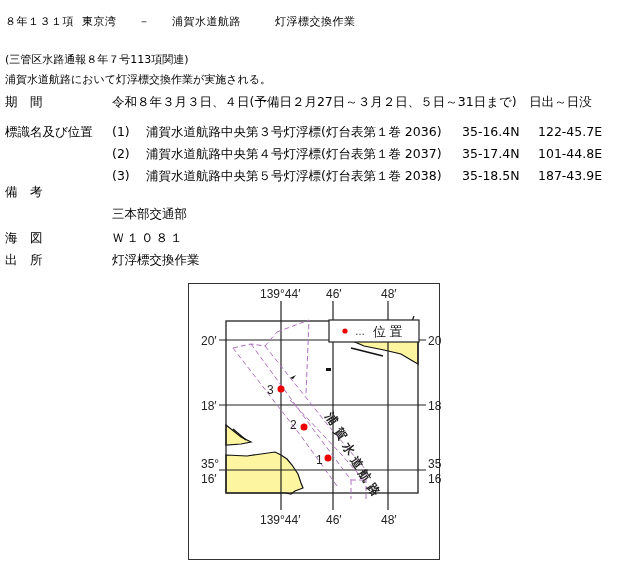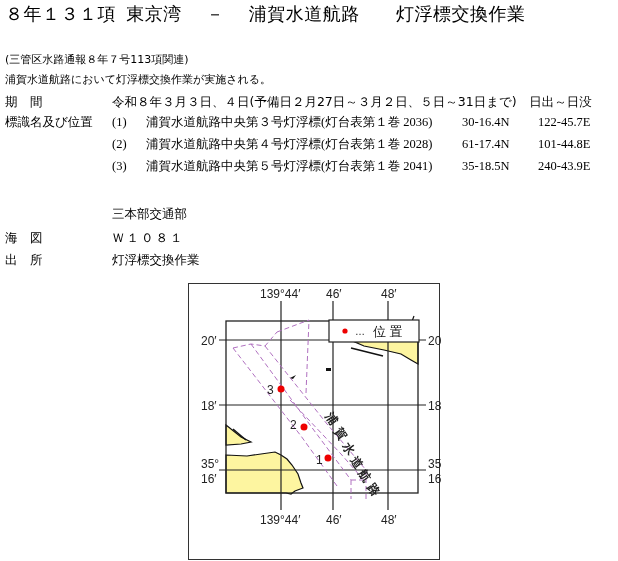--- a/index.html
+++ b/index.html
@@ -1,19 +1,19 @@
 <!DOCTYPE html>
 <html><head>
 <meta charset="utf-8">
 <style>
   html, body { margin:0; padding:0; background:#ffffff; }
   body { width:618px; height:561px; position:relative; overflow:hidden;
          font-family:"DejaVu Sans", "Liberation Sans", sans-serif; color:#000; }
   .line { position:absolute; left:5px; font-size:11px; line-height:16px; white-space:nowrap; }
-  .title { top:6px; font-size:18px; letter-spacing:0.5px; }
+  .title { top:14px; font-size:11px; letter-spacing:0.5px; }
   .title span { margin-right:4px; }
   .row { position:absolute; left:5px; font-size:12.5px; line-height:16px; white-space:nowrap; }
   .label { position:absolute; left:0; width:105px; }
   .val { position:absolute; left:107px; }
   .pos-item { position:absolute; left:107px; white-space:nowrap; }
   .pos-item .num { display:inline-block; width:34px; }
   .pos-item .name { display:inline-block; width:316px; }
   .pos-item .lat { display:inline-block; width:76px; }
   .map-wrap { position:absolute; left:188px; top:283px; width:252px; height:277px;
               border:1px solid #333; box-sizing:border-box; background:#fff; }
@@ -31,34 +31,35 @@
 </div>
 
 <div class="line" style="top:52px">(三管区水路通報８年７号113項関連)</div>
 <div class="line" style="top:72px">浦賀水道航路において灯浮標交換作業が実施される。</div>
 
 <div class="row" style="top:94px; width:610px;">
   <span class="label">期　間</span>
   <span class="val">令和８年３月３日、４日(予備日２月27日～３月２日、５日～31日まで)　日出～日没</span>
 </div>
 
-<div class="row" style="top:114px; width:610px; height:60px;font-family:Liberation Serif, serif;">
+<div class="row" style="top:124px; width:610px; height:60px;">
   <span class="label">標識名及び位置</span>
   <div class="pos-item" style="top:0">
-    <span class="num">(1)</span><span class="name">浦賀水道航路中央第３号灯浮標(灯台表第１巻 2036)</span><span class="lat">30-16.4N</span><span>122-45.7E</span>
+    <span class="num">(1)</span><span class="name">浦賀水道航路中央第３号灯浮標(灯台表第１巻 2036)</span><span class="lat">35-16.4N</span><span>122-45.7E</span>
   </div>
   <div class="pos-item" style="top:22px">
-    <span class="num">(2)</span><span class="name">浦賀水道航路中央第４号灯浮標(灯台表第１巻 2028)</span><span class="lat">61-17.4N</span><span>101-44.8E</span>
+    <span class="num">(2)</span><span class="name">浦賀水道航路中央第４号灯浮標(灯台表第１巻 2037)</span><span class="lat">35-17.4N</span><span>101-44.8E</span>
   </div>
   <div class="pos-item" style="top:44px">
-    <span class="num">(3)</span><span class="name">浦賀水道航路中央第５号灯浮標(灯台表第１巻 2041)</span><span class="lat">35-18.5N</span><span>240-43.9E</span>
+    <span class="num">(3)</span><span class="name">浦賀水道航路中央第５号灯浮標(灯台表第１巻 2038)</span><span class="lat">35-18.5N</span><span>187-43.9E</span>
   </div>
 </div>
 
 <div class="row" style="top:184px; width:610px; height:40px;">
+  <span class="label">備　考</span>
   <span class="val" style="top:22px">三本部交通部</span>
 </div>
 
 <div class="row" style="top:230px; width:610px;">
   <span class="label">海　図</span>
   <span class="val" style="letter-spacing:2px">Ｗ１０８１</span>
 </div>
 
 <div class="row" style="top:252px; width:610px;">
   <span class="label">出　所</span>

